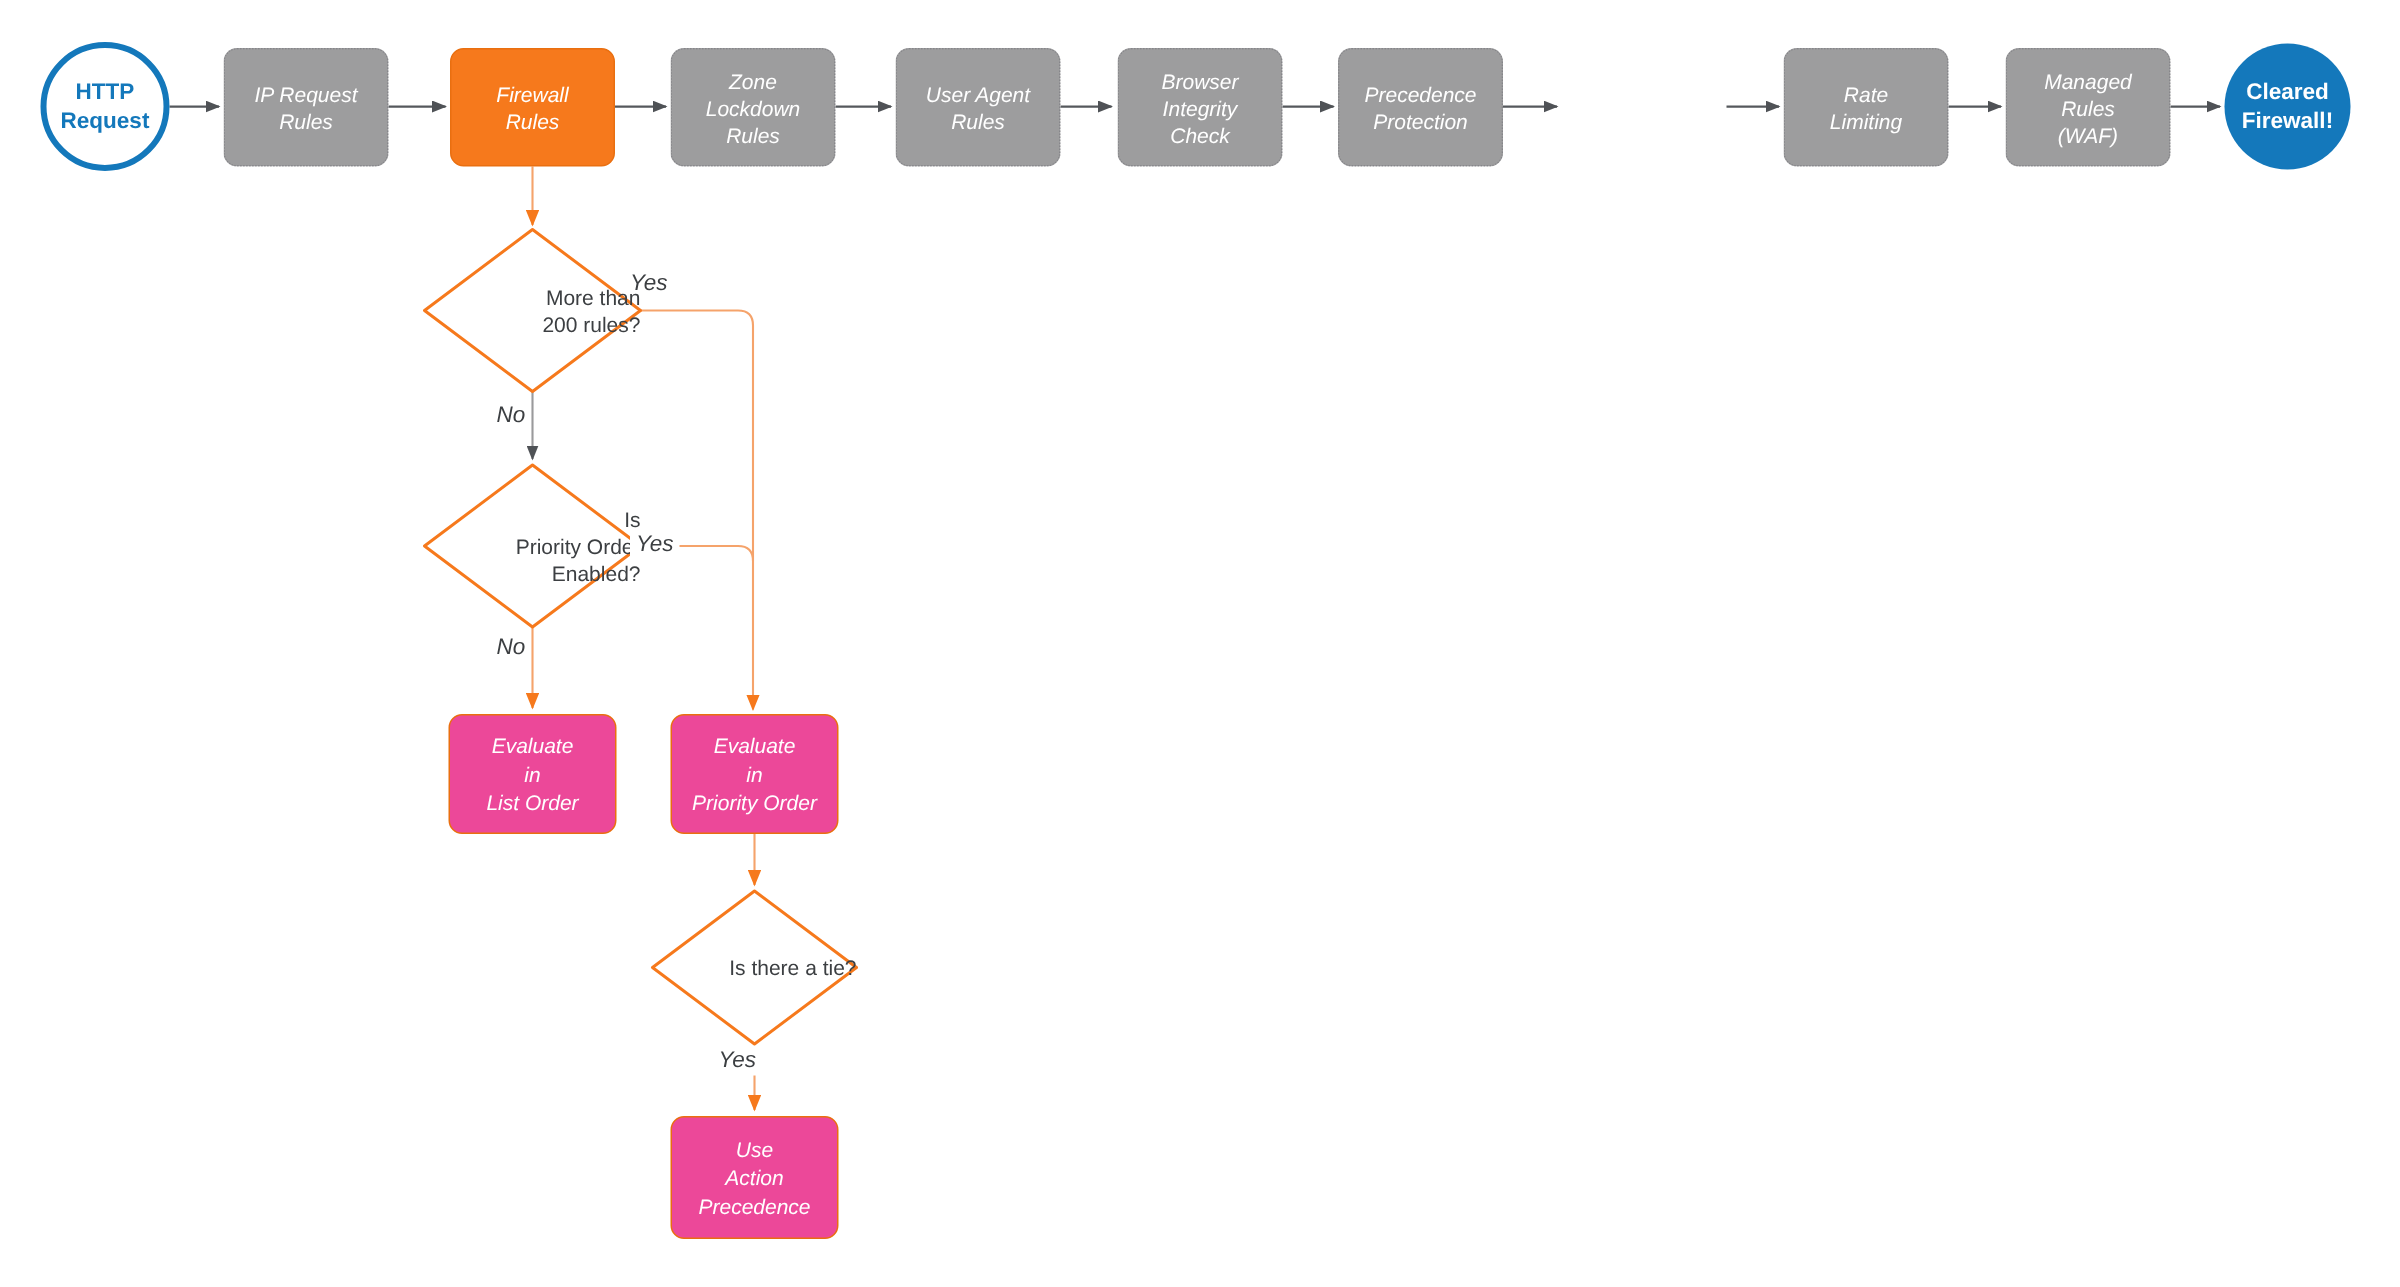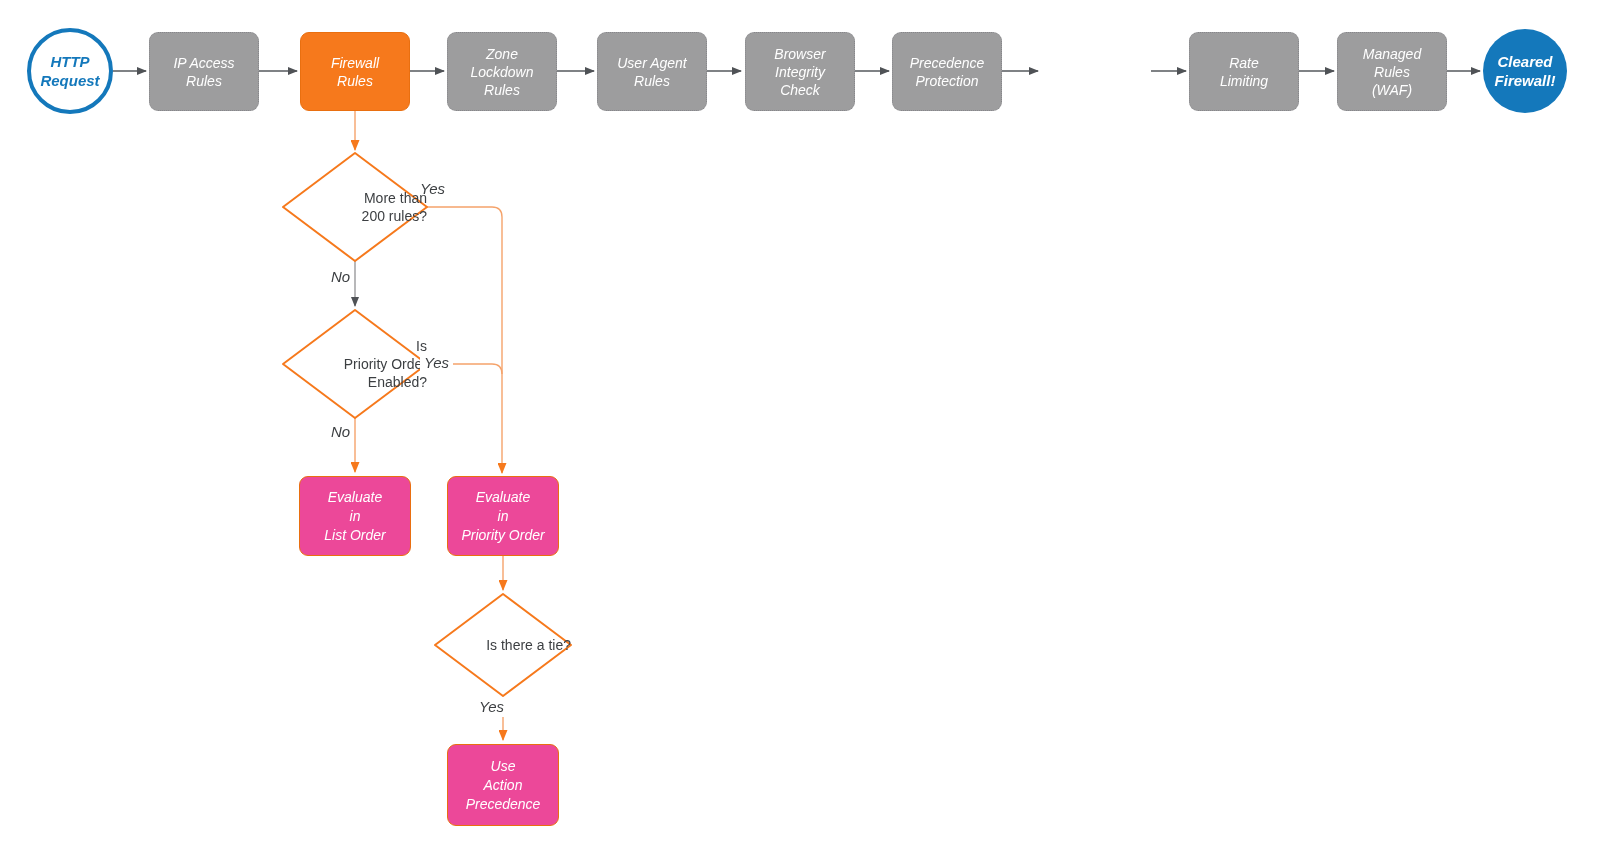--- a/index.html
+++ b/index.html
@@ -18,21 +18,21 @@
     color:#ffffff;font-style:italic;font-size:14px;line-height:18px;
   }
   .stage.active{
     background:#f6791c;border:1px solid #e96f10;
   }
   .action{
     width:112px;height:80px;background:#ec4899;border:1px solid #e96f10;
     border-radius:9px;color:#ffffff;font-style:italic;font-size:14px;line-height:19px;
   }
   .circle{
-    border-radius:50%;font-weight:bold;font-style:italic;font-size:15px;line-height:19px;
+    border-radius:50%;font-weight:bold;font-size:15px;line-height:19px;
   }
   .circle.start{
     left:27px;top:28px;width:86px;height:86px;
     background:#ffffff;border:4px solid #1478bb;color:#1478bb;
   }
   .circle.end{
     left:1483px;top:29px;width:84px;height:84px;
     background:#1478bb;color:#ffffff;
   }
   .dtext{
@@ -88,21 +88,21 @@
       <path d="M355,310 L427,364 L355,418 L283,364 Z"></path>
       <path d="M503,594 L571,645 L503,696 L435,645 Z"></path>
     </g>
   </svg>
 
   <div class="node circle start">HTTP
 Request</div>
   <div class="node circle end">Cleared
 Firewall!</div>
 
-  <div class="node stage" style="left:149px">IP Access
+  <div class="node stage" style="left:149px">IP Request
 Rules</div>
   <div class="node stage active" style="left:300px">Firewall
 Rules</div>
   <div class="node stage" style="left:447px">Zone
 Lockdown
 Rules</div>
   <div class="node stage" style="left:597px">User Agent
 Rules</div>
   <div class="node stage" style="left:745px">Browser
 Integrity

